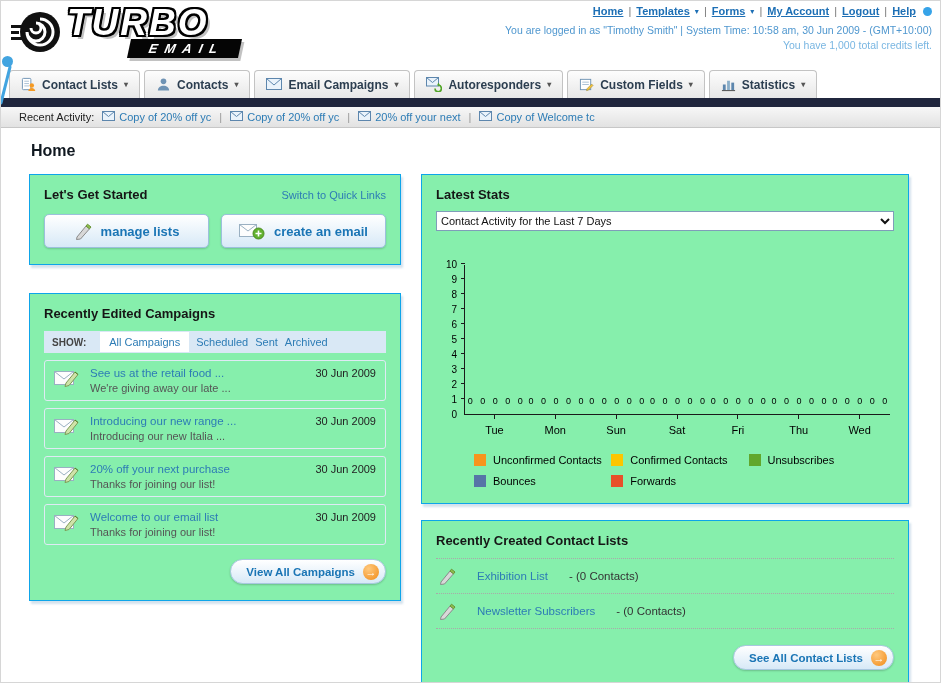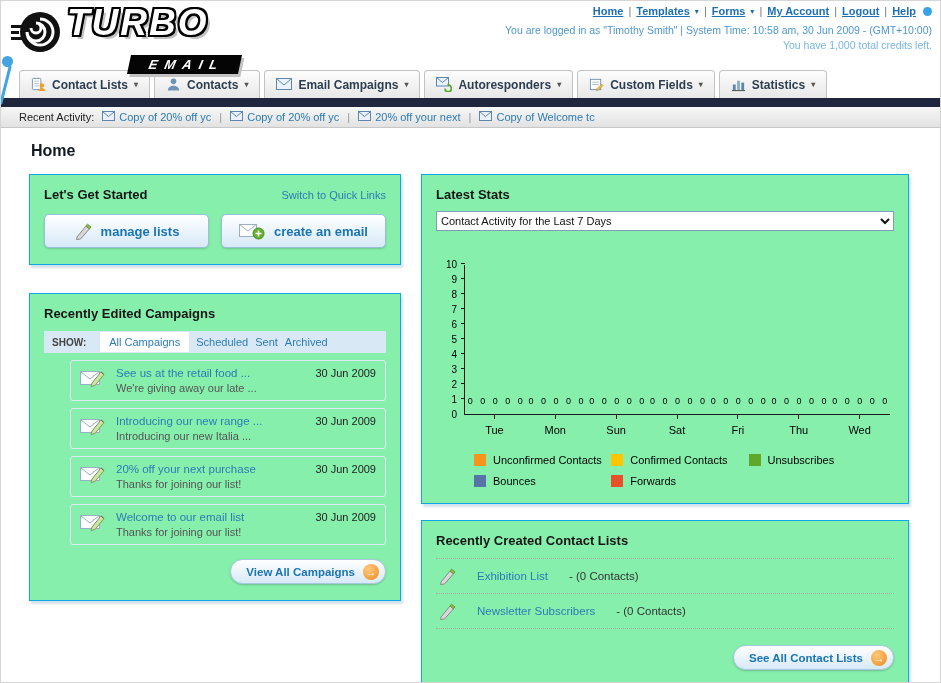--- a/index.html
+++ b/index.html
@@ -4,37 +4,37 @@
 <title>Turbo Email - Home</title>
 <style>
 * { margin:0; padding:0; box-sizing:border-box; }
 body { font-family:"Liberation Sans", sans-serif; background:#fff; }
 .page { position:relative; width:941px; height:683px; background:#fff; border:1px solid #d6d6d6; overflow:hidden; }
 
 
 .topbar { position:relative; height:66px; }
 .logo { position:absolute; left:10px; top:3px; display:flex; align-items:flex-start; gap:4px; }
 .logo-swirl { margin-top:6px; }
-.logo-stack { display:flex; flex-direction:column;gap:16px; }
+.logo-stack { display:flex; flex-direction:column; }
 .logo-turbo { font-size:37px; font-weight:bold; font-style:italic; letter-spacing:2px; color:#fff; line-height:1;
   text-shadow:-2px -2px 0 #000, 2px -2px 0 #000, -2px 2px 0 #000, 2px 2px 0 #000, 0 -2px 0 #000, 0 2px 0 #000, -2px 0 0 #000, 2px 0 0 #000, 4px 4px 0 #c2c2c2; }
 .logo-email { align-self:flex-start; margin:-2px 0 0 62px; transform:skewX(-12deg); background:#050505; color:#fff; font-style:italic; font-weight:bold; font-size:13px; letter-spacing:7px; padding:2px 16px 2px 20px; box-shadow:3px 3px 0 #c2c2c2; }
 .deco-dot { position:absolute; left:1px; top:55px; width:11px; height:11px; border-radius:50%; background:#42a4e0; z-index:5;}
 .deco-line { position:absolute; left:3px; top:64px; width:3px; height:40px; background:#42a4e0; transform:rotate(14deg); border-radius:2px; z-index:5;}
 .top-right { position:absolute; right:8px; top:4px; text-align:right; }
 .top-links { font-size:11px; display:flex; justify-content:flex-end; align-items:center; gap:5px; }
 .top-links a { color:#1d6fb5; text-decoration:underline; font-weight:bold; cursor:pointer; }
 .top-links .caret { color:#1d6fb5; font-size:8px; }
 .top-links .sep { color:#777; }
 .help-dot { width:9px; height:9px; border-radius:50%; background:#36a3e8; display:inline-block; margin-left:2px; }
 .login-info { margin-top:7px; font-size:10.5px; color:#4f97cf; }
 .credits { margin-top:3px; font-size:10.5px; color:#79b6e2; }
 
 
-.nav-tabs { display:flex; align-items:flex-end; gap:4px; padding-left:18px; height:31px; }
+.nav-tabs { display:flex; align-items:flex-end; gap:4px; padding-left:8px; height:31px; }
 .nav-tab { display:flex; align-items:center; gap:6px; height:28px; padding:0 11px; border:1px solid #c3c3c3; border-bottom:none; border-radius:4px 4px 0 0; background:linear-gradient(#fdfdfd,#e7e7e7); font-size:12px; font-weight:bold; color:#2c3e50; cursor:pointer; }
 .nav-tab .caret { font-size:8px; color:#555; }
 .tab-icon { display:flex; }
 .dark-bar { height:9px; background:#20263d; }
 .activity-bar { height:21px; display:flex; align-items:center; gap:8px; padding-left:18px; background:linear-gradient(#f7f7f7,#e2e2e2); border-bottom:1px solid #c7c7c7; font-size:11px; color:#222; }
 .act-items { display:inline-flex; align-items:center; gap:8px; }
 .act-item { display:inline-flex; align-items:flex-end; gap:4px; }
 .act-link { color:#2d7cb5; cursor:pointer; font-size:11px; text-decoration:none; }
 .act-sep { color:#999; }
 
@@ -54,21 +54,21 @@
 .gs-buttons { display:flex; gap:12px; margin-top:12px;border-radius:12px; }
 .big-btn { flex:1; height:34px; border:1px solid #9cc0dc; border-radius:5px; background:linear-gradient(#ffffff,#d7e9f7); display:flex; align-items:center; justify-content:center; gap:9px; color:#1a75b5; font-weight:bold; font-size:13px; cursor:pointer; box-shadow:0 1px 2px rgba(0,0,0,.18); }
 .btn-ico { display:flex; }
 
 
 .show-bar { margin-top:10px; background:#d9e8f5; padding:5px 8px; display:flex; align-items:center; gap:14px; font-size:11px; }
 .show-label { font-size:10px; font-weight:bold; color:#444; }
 .show-tabs { display:inline-flex; gap:7px; align-items:center; }
 .show-tab { color:#2d7cb5; cursor:pointer; }
 .show-tab.active { background:#fff; padding:4px 9px; margin:-4px 0; }
-.camp-item { margin-top:7px; border:1px solid #dfeaf4; border-radius:3px; padding:6px 9px; display:flex; gap:10px; align-items:flex-start;margin-left:26px; }
+.camp-item { margin-top:7px; border:1px solid #dfeaf4; border-radius:3px; padding:6px 9px; display:flex; gap:10px; align-items:flex-start; }
 .camp-icon { flex:none; display:flex; }
 .camp-text { flex:1; display:flex; flex-direction:column; gap:3px; }
 .camp-title { font-size:11.5px; color:#2d7cb5; text-decoration:none; cursor:pointer; }
 .camp-sub { font-size:11px; color:#555; }
 .camp-date { font-size:11px; color:#222; white-space:nowrap; }
 .view-all-row { display:flex; justify-content:flex-end; margin-top:14px; }
 .pill-btn { height:25px; border:1px solid #a9c7e0; border-radius:13px; background:linear-gradient(#ffffff,#d7e9f7); display:inline-flex; align-items:center; gap:8px; padding:0 6px 0 15px; color:#1a75b5; font-weight:bold; font-size:11.5px; cursor:pointer; box-shadow:0 1px 2px rgba(0,0,0,.2); }
 .arrow-circle { width:16px; height:16px; border-radius:50%; background:radial-gradient(circle at 35% 30%, #ffc97e, #f08a17); color:#fff; display:flex; align-items:center; justify-content:center; font-size:11px; font-weight:bold; flex:none; }
 
 

